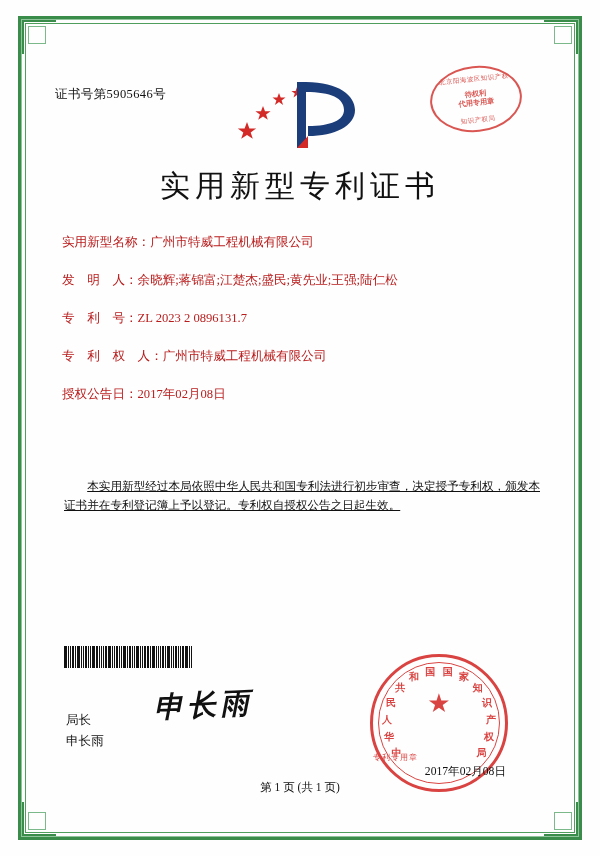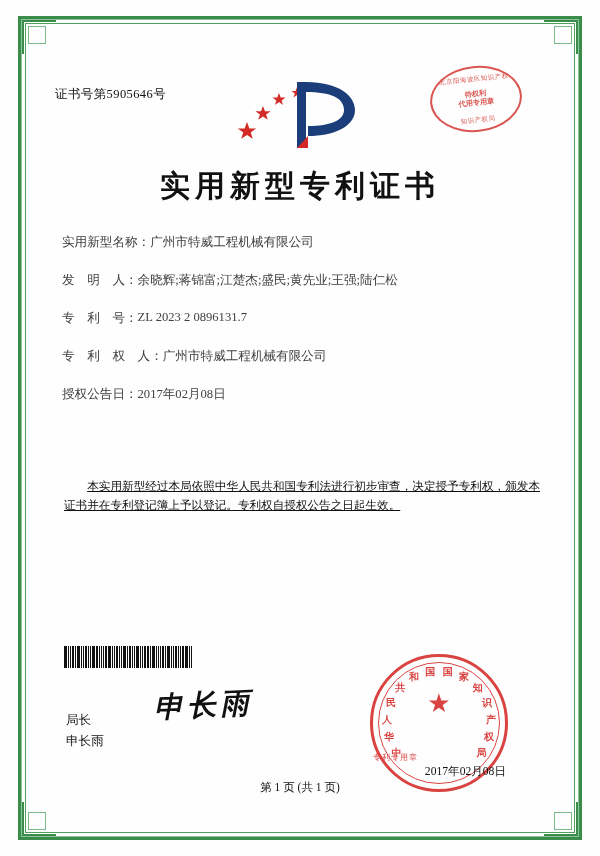--- a/index.html
+++ b/index.html
@@ -136,38 +136,38 @@
     height: 78px;
   }
 
   
   .title {
     position: absolute;
     top: 108px;
     width: 100%;
     text-align: center;
     font-size: 30px;
-    font-weight: bold;
+    font-weight: normal;
     letter-spacing: 5px;
     color: #111;
   }
 
   
   .fields {
     position: absolute;
     top: 176px;
     left: 12px;
     right: 6px;
   }
   .field-row {
     display: flex;
-    align-items: flex-start;
+    align-items: center;
     margin-bottom: 21px;
     font-size: 12.6px;
-    color: #404040;
+    color: #b91c1c;
   }
   .field-label {
     white-space: nowrap;
   }
   .field-value {
     white-space: nowrap;
   }
 
   
   .paragraphs {

